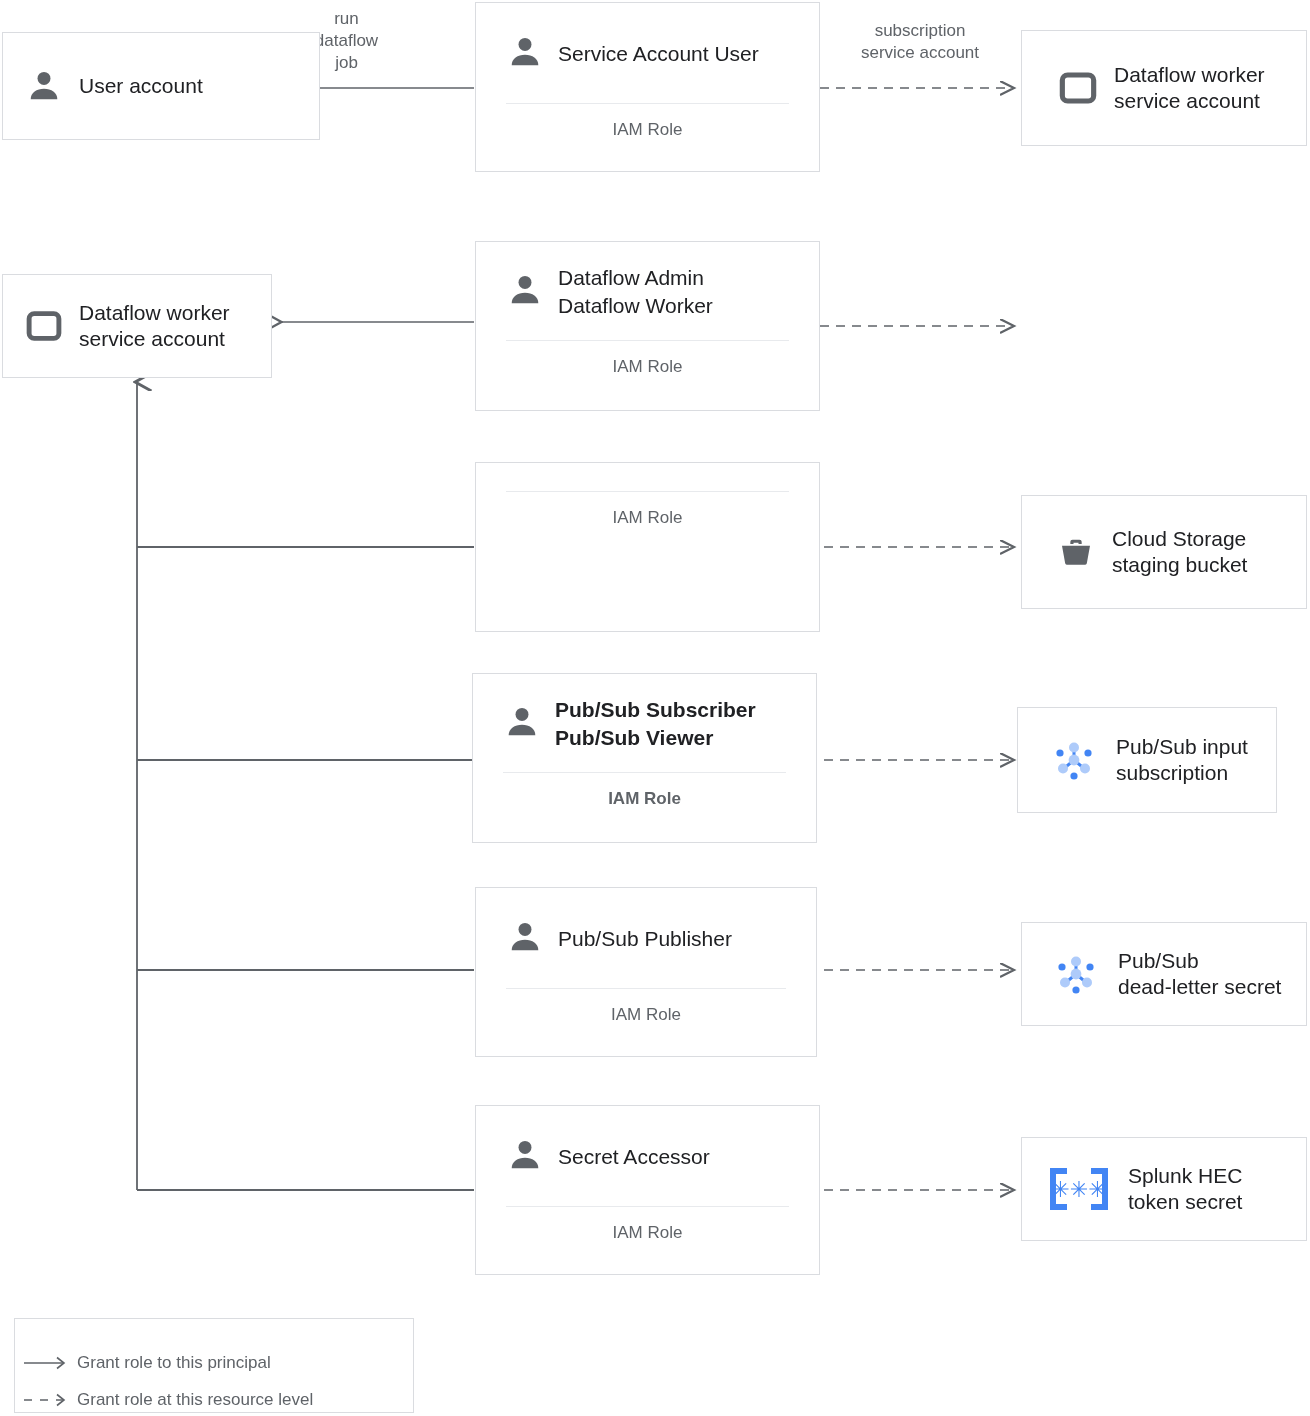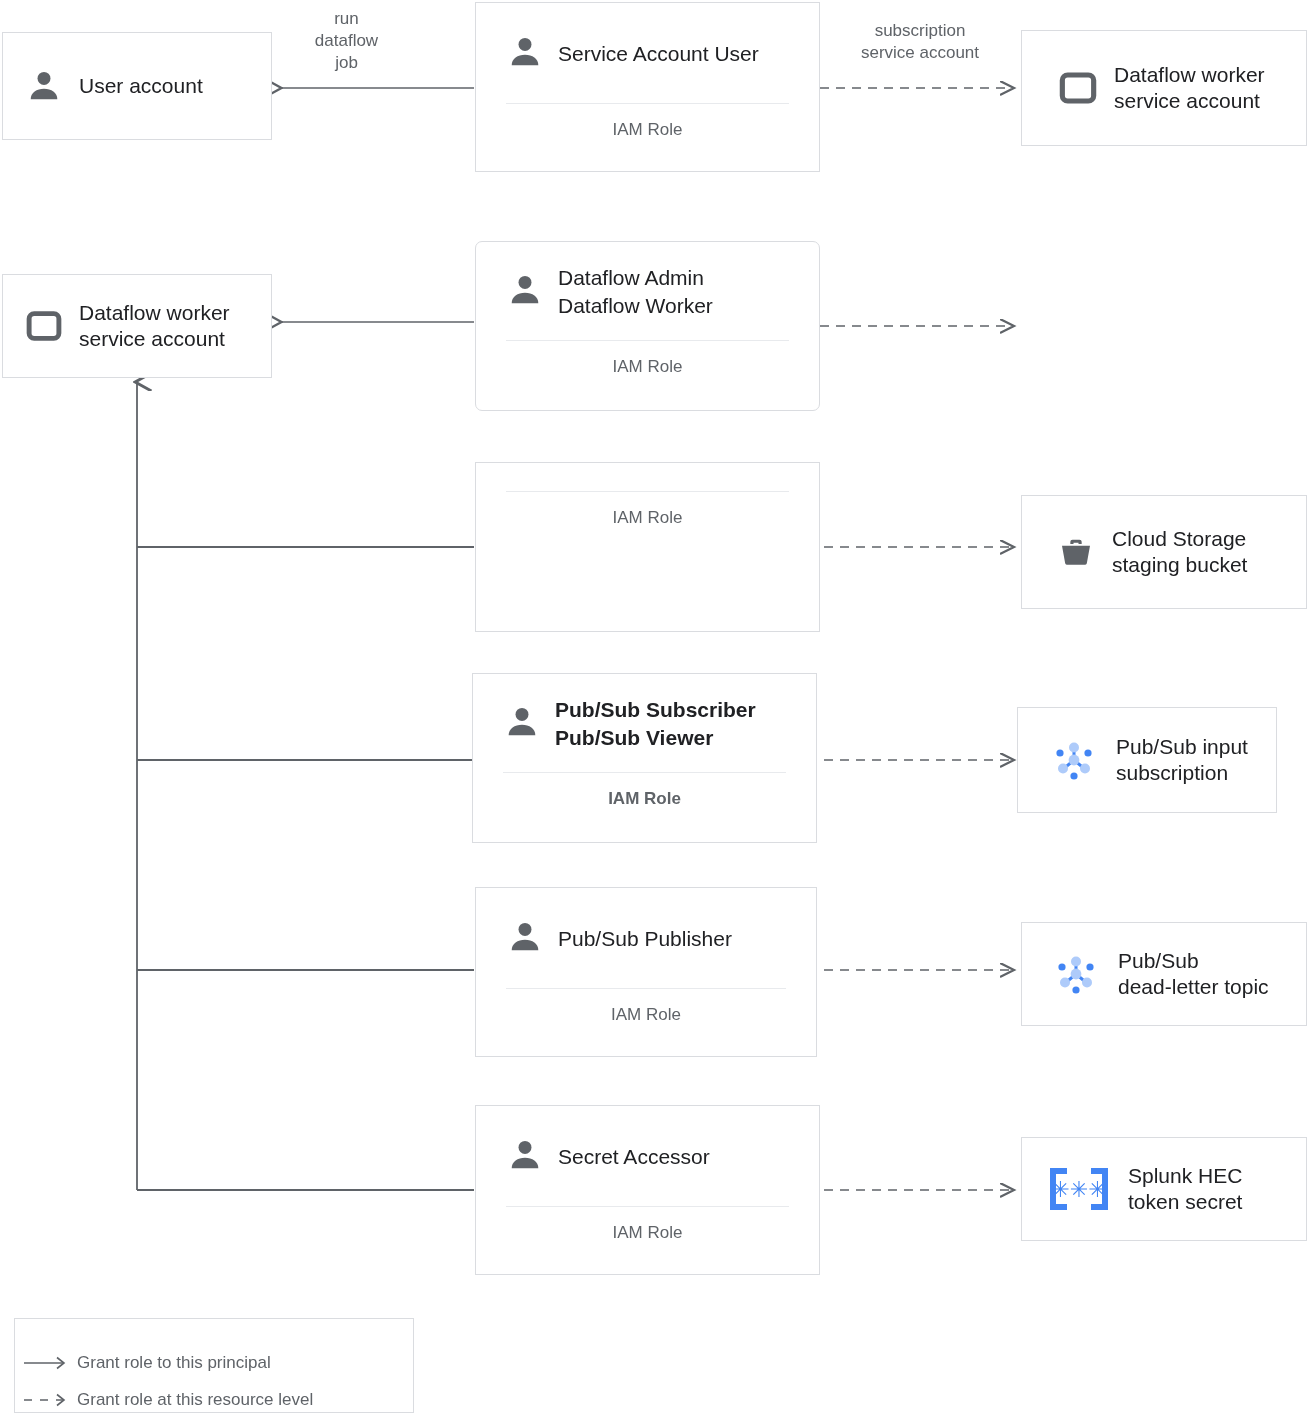--- a/index.html
+++ b/index.html
@@ -86,21 +86,21 @@
       <line x1="824" y1="1190" x2="1014" y2="1190" stroke="#5f6368" stroke-width="1.4" stroke-dasharray="9 7" marker-end="url(#ah)"></line>
     </g>
   </svg>
 
   <div class="edge-label" style="left:274px;top:8px;width:145px;">run
 dataflow
 job</div>
   <div class="edge-label" style="left:830px;top:20px;width:180px;">subscription
 service account</div>
 
-  <div class="box entity" style="left:2px;top:32px;width:270px;height:108px;padding-left:22px;">
+  <div class="box entity" style="left:2px;top:32px;width:318px;height:108px;padding-left:22px;">
     <span class="ico">
       <svg width="38" height="38" viewBox="0 0 24 24" aria-hidden="true">
         <circle cx="12" cy="7.2" r="4.1" fill="#5f6368"></circle>
         <path d="M3.6 20.4c0-4.3 3.8-6.6 8.4-6.6s8.4 2.3 8.4 6.6z" fill="#5f6368"></path>
       </svg>
     </span>
     <span class="lbl">User account</span>
   </div>
 
   <div class="box entity" style="left:2px;top:274px;width:270px;height:104px;padding-left:22px;">
@@ -120,21 +120,21 @@
             <circle cx="12" cy="7.2" r="4.1" fill="#5f6368"></circle>
             <path d="M3.6 20.4c0-4.3 3.8-6.6 8.4-6.6s8.4 2.3 8.4 6.6z" fill="#5f6368"></path>
           </svg>
       </span>
       <span class="roles">Service Account User</span>
     </div>
     <div class="rule" style="margin-top:28px;"></div>
     <div class="cap">IAM Role</div>
   </div>
 
-  <div class="box card" style="left:475px;top:241px;width:345px;height:170px;border-radius:7px;">
+  <div class="box card" style="left:475px;top:241px;width:345px;height:170px;">
     <div class="top" style="padding-top:22px;">
       <span class="ico">
         <svg width="38" height="38" viewBox="0 0 24 24">
             <circle cx="12" cy="7.2" r="4.1" fill="#5f6368"></circle>
             <path d="M3.6 20.4c0-4.3 3.8-6.6 8.4-6.6s8.4 2.3 8.4 6.6z" fill="#5f6368"></path>
           </svg>
       </span>
       <span class="roles">Dataflow Admin
 Dataflow Worker</span>
     </div>
@@ -240,21 +240,21 @@
         <circle cx="26" cy="13.5" r="5" fill="#aecbfa"></circle>
         <circle cx="26" cy="26" r="5.4" fill="#aecbfa"></circle>
         <circle cx="15" cy="34.5" r="5" fill="#aecbfa"></circle>
         <circle cx="37" cy="34.5" r="5" fill="#aecbfa"></circle>
         <circle cx="12" cy="19" r="3.6" fill="#4285f4"></circle>
         <circle cx="40" cy="19" r="3.6" fill="#4285f4"></circle>
         <circle cx="26" cy="42" r="3.6" fill="#4285f4"></circle>
       </svg>
     </span>
     <span class="lbl">Pub/Sub
-dead-letter topic</span>
+dead-letter secret</span>
   </div>
 
   <div class="box entity" style="left:1021px;top:1137px;width:286px;height:104px;padding-left:24px;">
     <span class="ico">
       <svg width="66" height="48" viewBox="0 0 66 48">
         <path d="M18 6 H7 V42 H18" fill="none" stroke="#4285f4" stroke-width="6" stroke-linecap="square"></path>
         <path d="M48 6 H59 V42 H48" fill="none" stroke="#4285f4" stroke-width="6" stroke-linecap="square"></path>
         <g fill="#4285f4">
           <text x="33" y="32" font-size="22" text-anchor="middle" font-family="'Liberation Sans',sans-serif">✳✳✳</text>
         </g>

